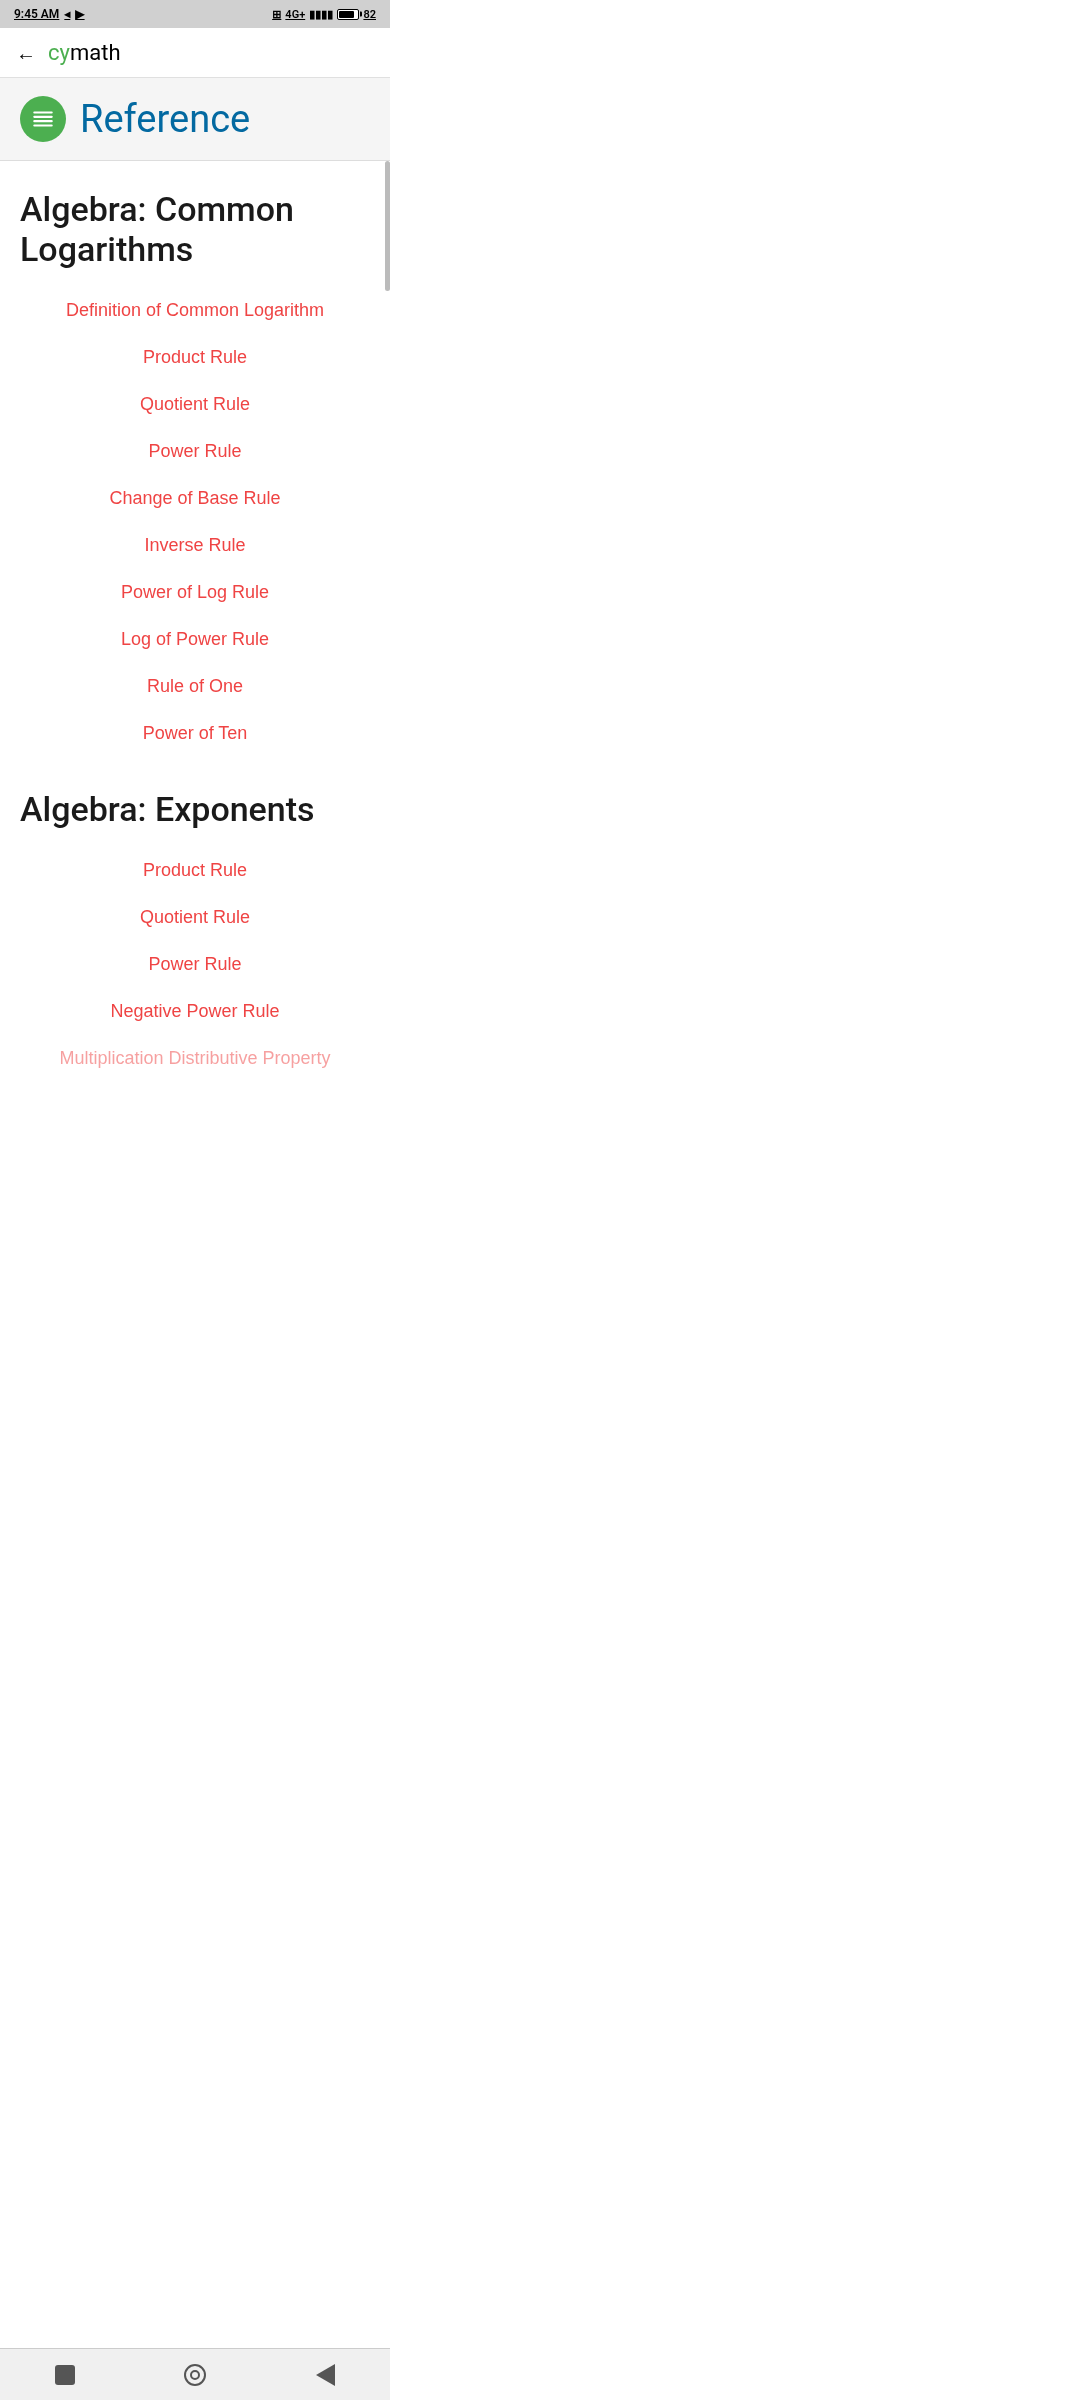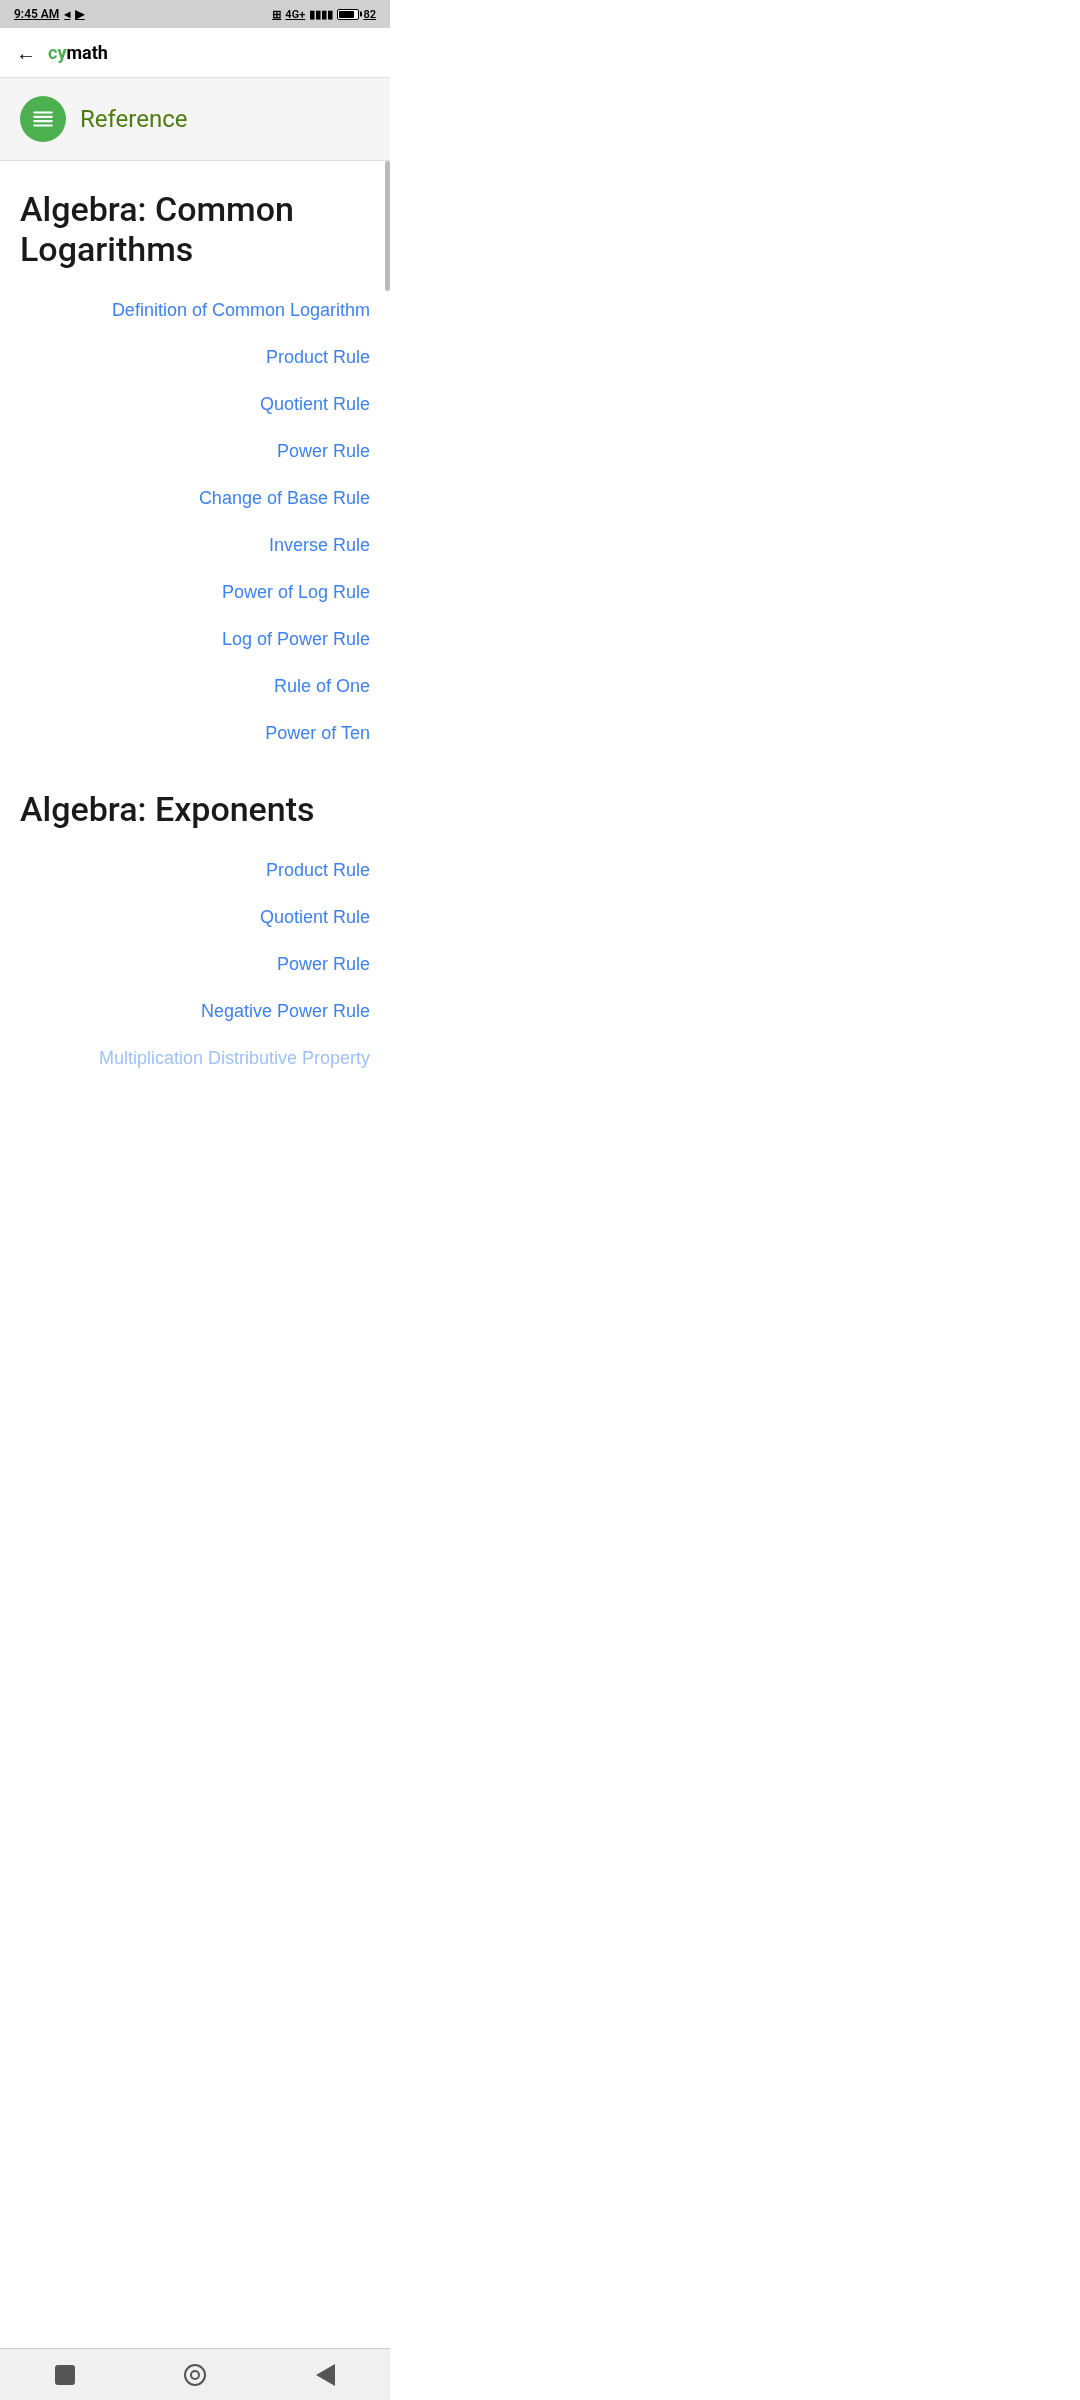--- a/index.html
+++ b/index.html
@@ -87,22 +87,22 @@
     }
 
     .back-arrow {
       font-size: 20px;
       color: #000;
       margin-right: 12px;
       cursor: pointer;
     }
 
     .app-logo {
-      font-size: 18px;
-      font-weight: 700;
+      font-size: 22px;
+      font-weight: 400;
     }
 
     .app-logo .cy {
       color: #4caf50;
     }
 
     .app-logo .math {
       color: #000;
     }
 
@@ -126,49 +126,49 @@
       justify-content: center;
       flex-shrink: 0;
     }
 
     .header-icon svg {
       width: 26px;
       height: 26px;
     }
 
     .header-title {
-      font-size: 24px;
+      font-size: 38px;
       font-weight: 400;
-      color: #4d7c0f;
+      color: #0369a1;
     }
 
     
     .content {
       padding: 20px 20px 0 20px;
       position: relative;
     }
 
     .section-title {
       font-size: 34px;
       font-weight: 500;
       color: #1a1a1a;
       margin-bottom: 18px;
       margin-top: 8px;
     }
 
     .menu-item {
       font-size: 18px;
-      color: #3b82f6;
+      color: #ef4444;
       padding: 13px 0;
       cursor: pointer;
       border: none;
       background: none;
       display: block;
       width: 100%;
-      text-align: right;
+      text-align: center;
     }
 
     .section-gap {
       margin-top: 32px;
     }
 
     
     .bottom-nav {
       position: fixed;
       bottom: 0;

